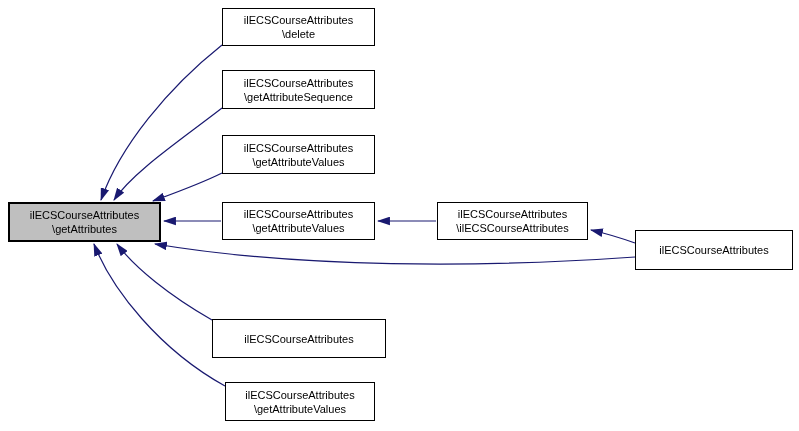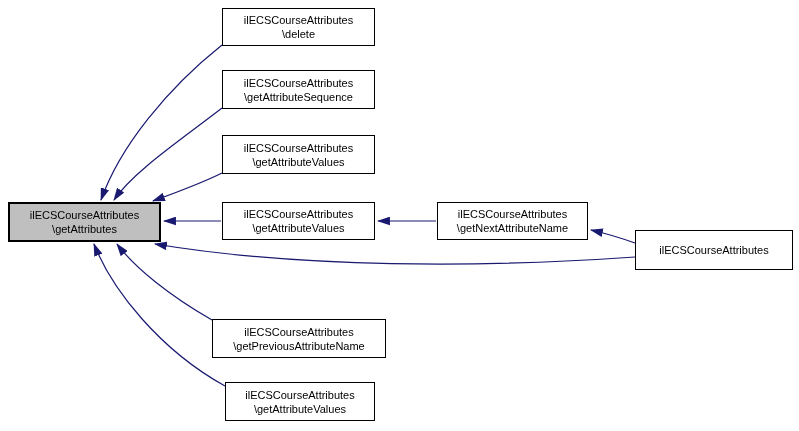--- a/index.html
+++ b/index.html
@@ -88,27 +88,26 @@
       <div class="node" style="left: 222px; top: 135px; width: 153px; height: 39px;">
     <span class="l1">ilECSCourseAttributes</span>
     <span class="l2">\getAttributeValues</span>
   </div>
       <div class="node" style="left: 222px; top: 202px; width: 153px; height: 38px;">
     <span class="l1">ilECSCourseAttributes</span>
     <span class="l2">\getAttributeValues</span>
   </div>
       <div class="node" style="left: 437px; top: 202px; width: 151px; height: 38px;">
     <span class="l1">ilECSCourseAttributes</span>
-    <span class="l2">\getNextAttributeName</span>
+    <span class="l2">\ilECSCourseAttributes</span>
   </div>
       <div class="node" style="left: 635px; top: 230px; width: 158px; height: 40px;">
     <span class="l1">ilECSCourseAttributes</span>
   </div>
       <div class="node" style="left: 212px; top: 319px; width: 174px; height: 39px;">
     <span class="l1">ilECSCourseAttributes</span>
-    <span class="l2">\getPreviousAttributeName</span>
   </div>
       <div class="node" style="left: 225px; top: 382px; width: 150px; height: 39px;">
     <span class="l1">ilECSCourseAttributes</span>
     <span class="l2">\getAttributeValues</span>
   </div>
     </div>
 </div>
 
 </body></html>

